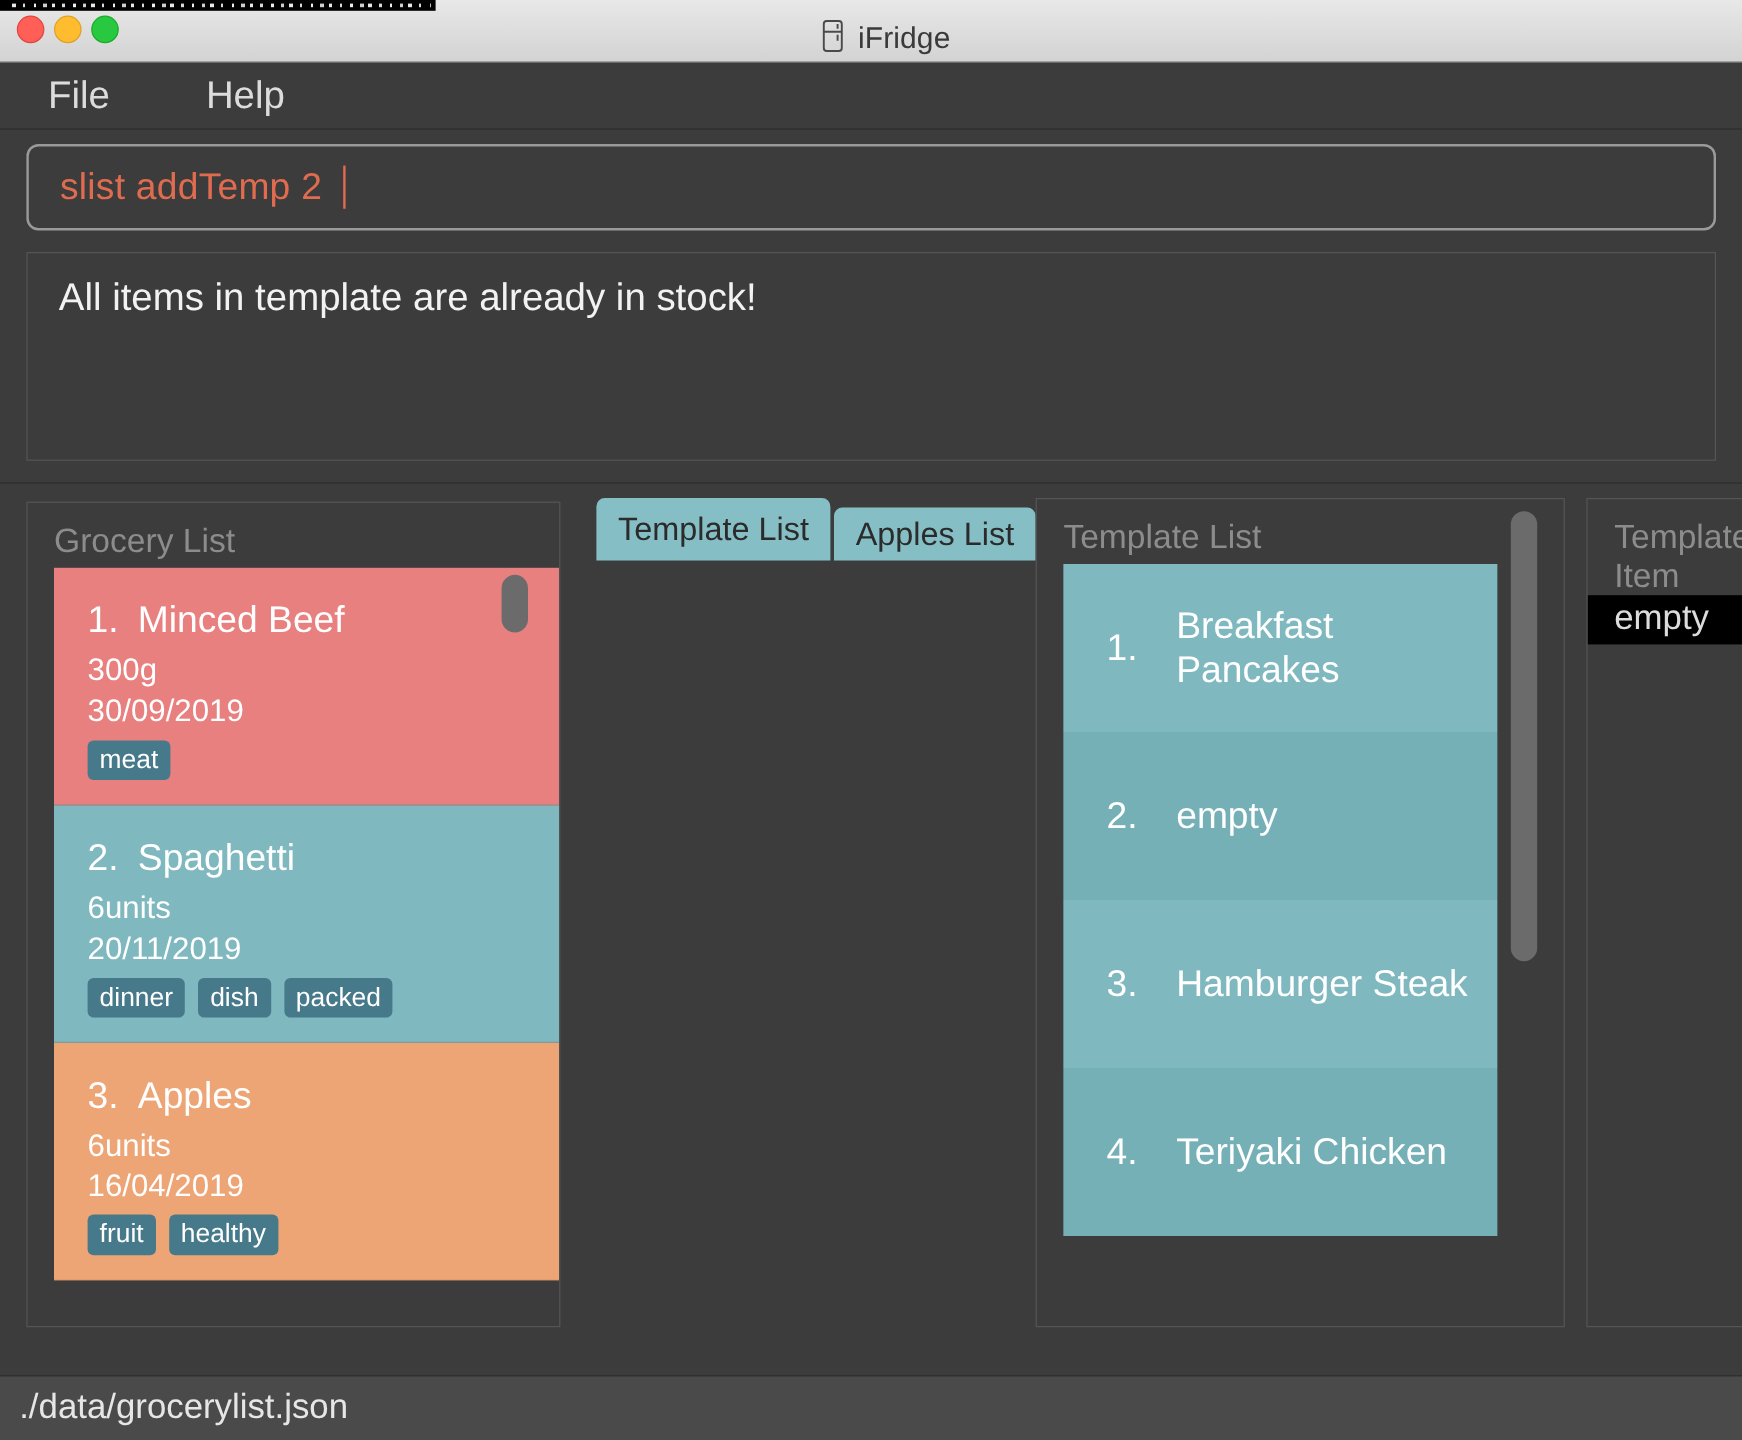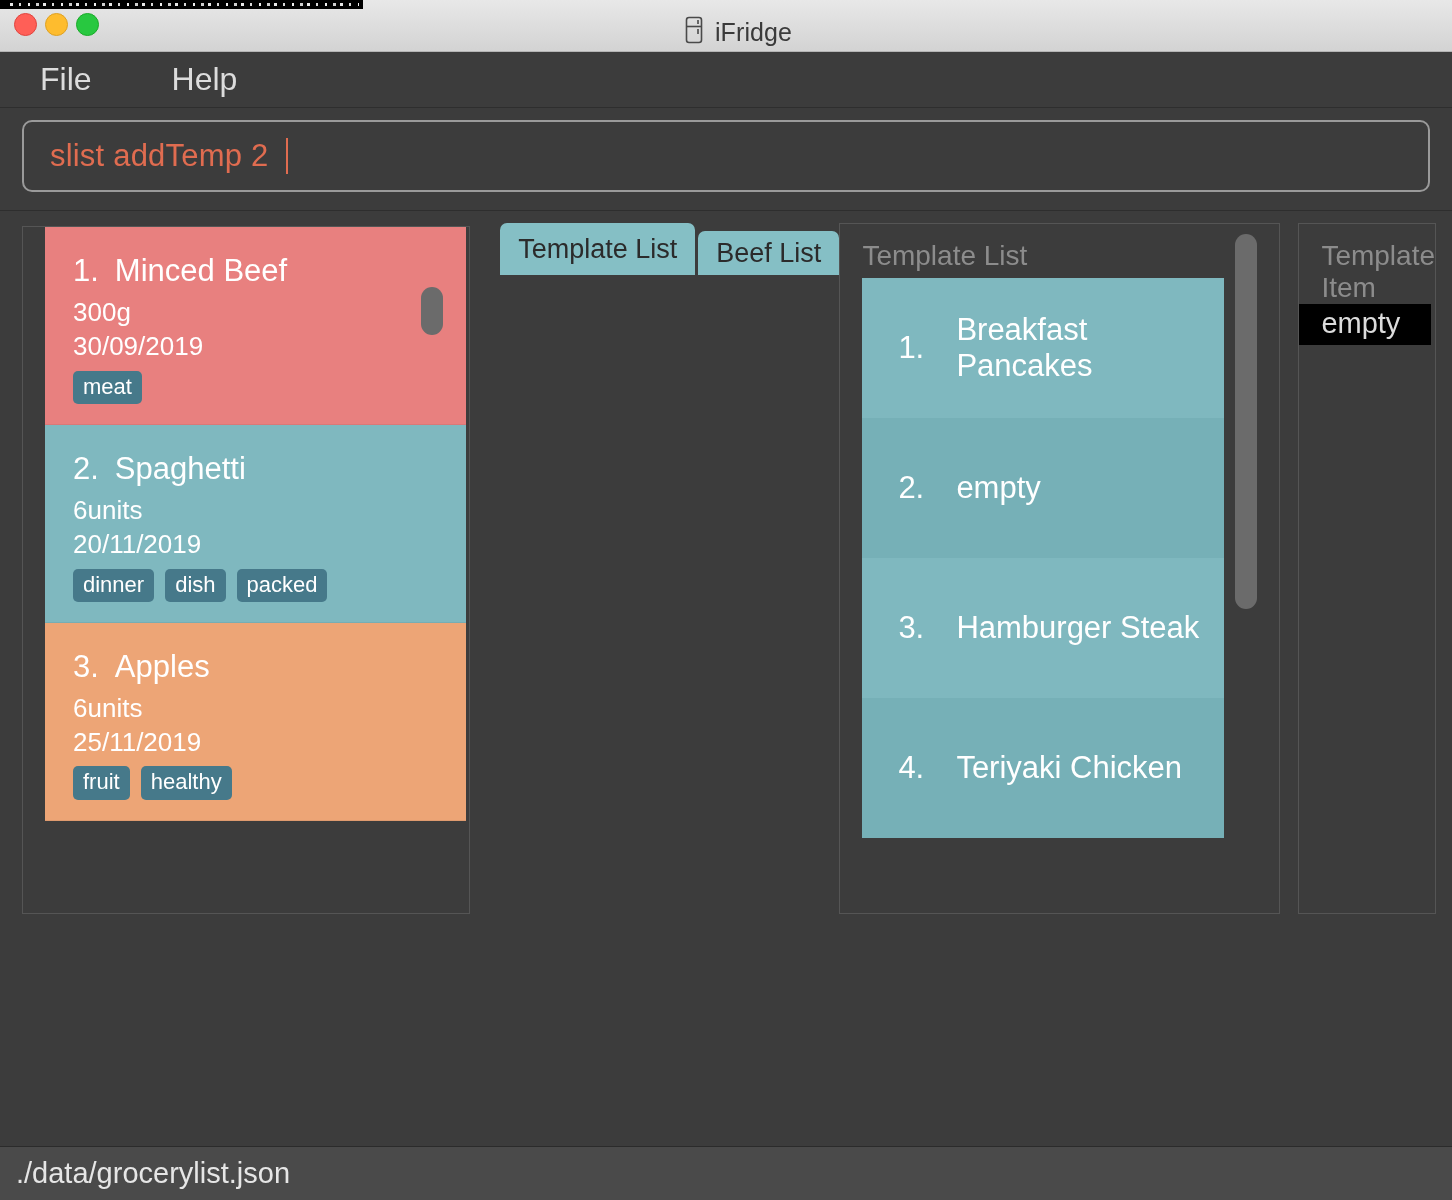--- a/index.html
+++ b/index.html
@@ -272,25 +272,31 @@
     <div class="menu-item">Help</div>
   </div>
 
   <div class="cmd-wrap">
     <div class="cmd-box">
       <span class="cmd-text">slist addTemp 2</span>
         <span class="caret"></span>
     </div>
   </div>
 
+  <div class="result-wrap">
+    <div class="result-box">
+      <div class="result-text">All items in template are already in stock!</div>
+    </div>
+  </div>
 
   <div class="main">
 
     <div class="left-col">
       <div class="panel">
+        <div class="panel-title">Grocery List</div>
         <div class="list-area" id="grocery-list">
             <div class="grocery-card" style="background: rgb(232, 128, 127);">
               <div class="g-title"><span class="idx">1.</span>Minced Beef</div>
               <div class="g-meta">300g</div>
               <div class="g-meta">30/09/2019</div>
               <div class="tags">
                 <span class="tag">meat</span>
               </div>
             </div>
             <div class="grocery-card" style="background: rgb(127, 184, 191);">
@@ -299,35 +305,35 @@
               <div class="g-meta">20/11/2019</div>
               <div class="tags">
                 <span class="tag">dinner</span>
                 <span class="tag">dish</span>
                 <span class="tag">packed</span>
               </div>
             </div>
             <div class="grocery-card" style="background: rgb(237, 165, 118);">
               <div class="g-title"><span class="idx">3.</span>Apples</div>
               <div class="g-meta">6units</div>
-              <div class="g-meta">25/11/2019</div>
+              <div class="g-meta">16/04/2019</div>
               <div class="tags">
                 <span class="tag">fruit</span>
                 <span class="tag">healthy</span>
               </div>
             </div>
           </div>
         <div class="sbar sbar-grocery"></div>
       </div>
     </div>
 
     <div class="mid-col">
       <div class="tabstrip" id="tabstrip">
           <div class="tab active">Template List</div>
-          <div class="tab">Beef List</div>
+          <div class="tab">Apples List</div>
         </div>
 
       <div class="tabcontent">
 
         <div class="tabpane template-list">
           <div class="panel-title">Template List</div>
           <div class="tl-inner" id="template-list">
               <div class="t-card">
                 <span class="idx">1.</span>
                 <span class="name">Breakfast Pancakes</span>

